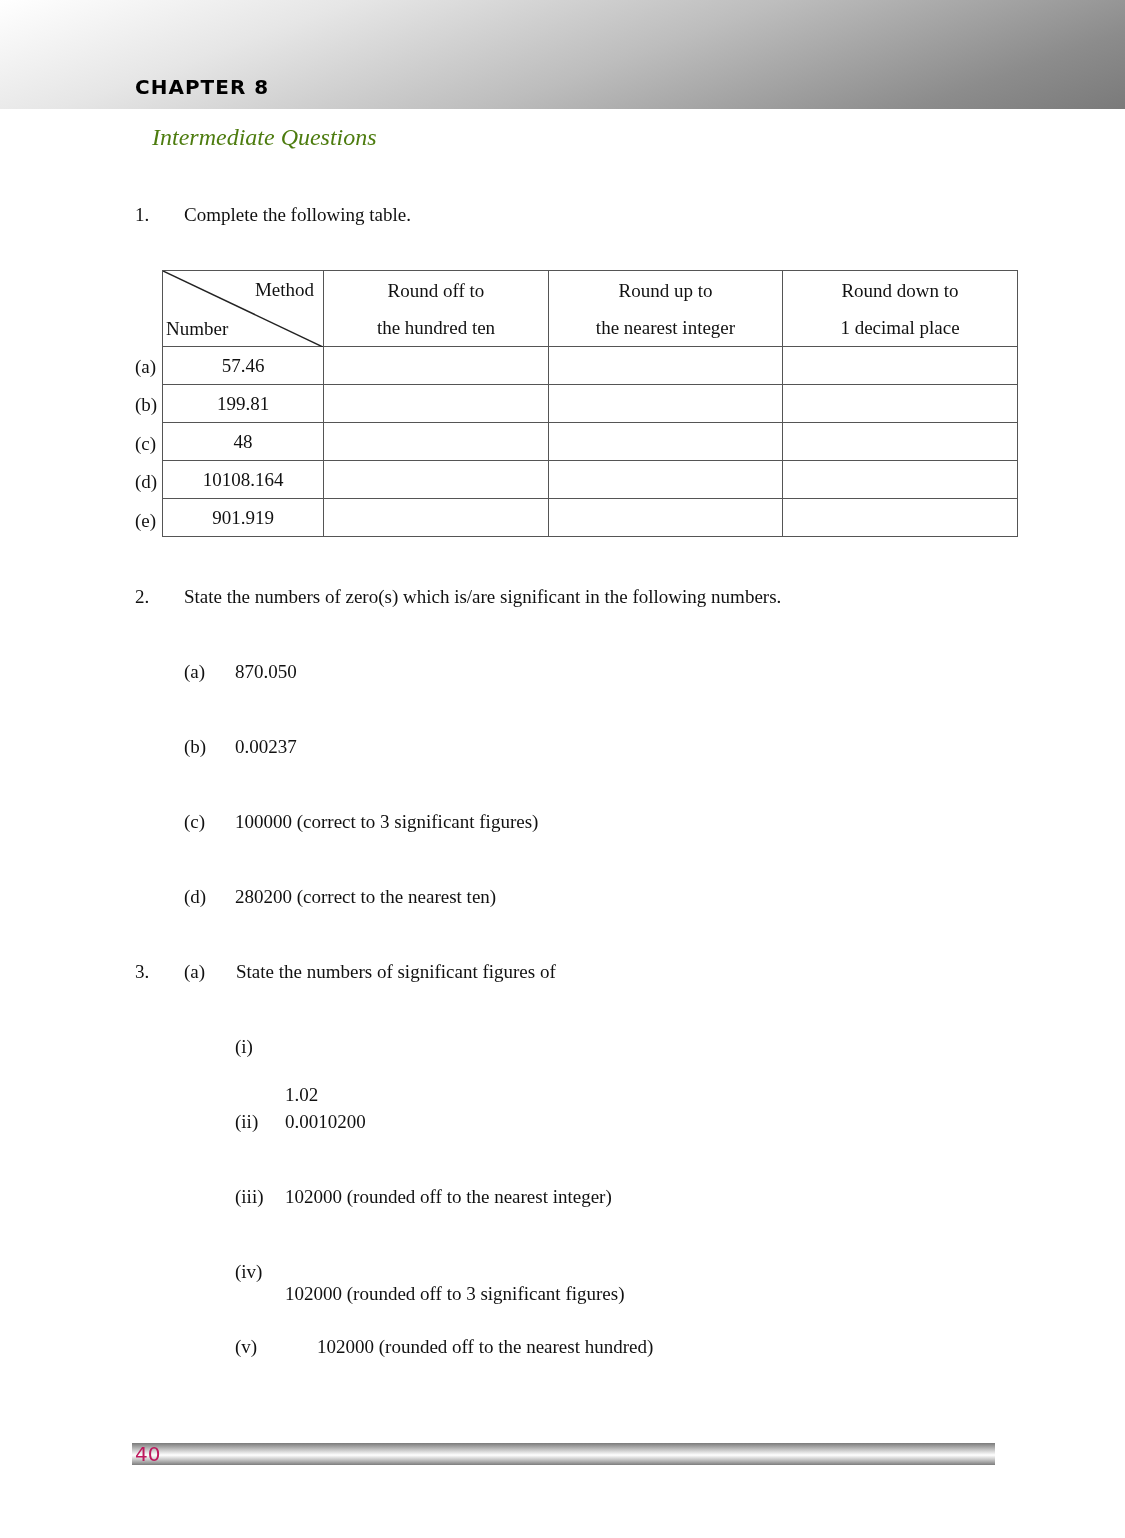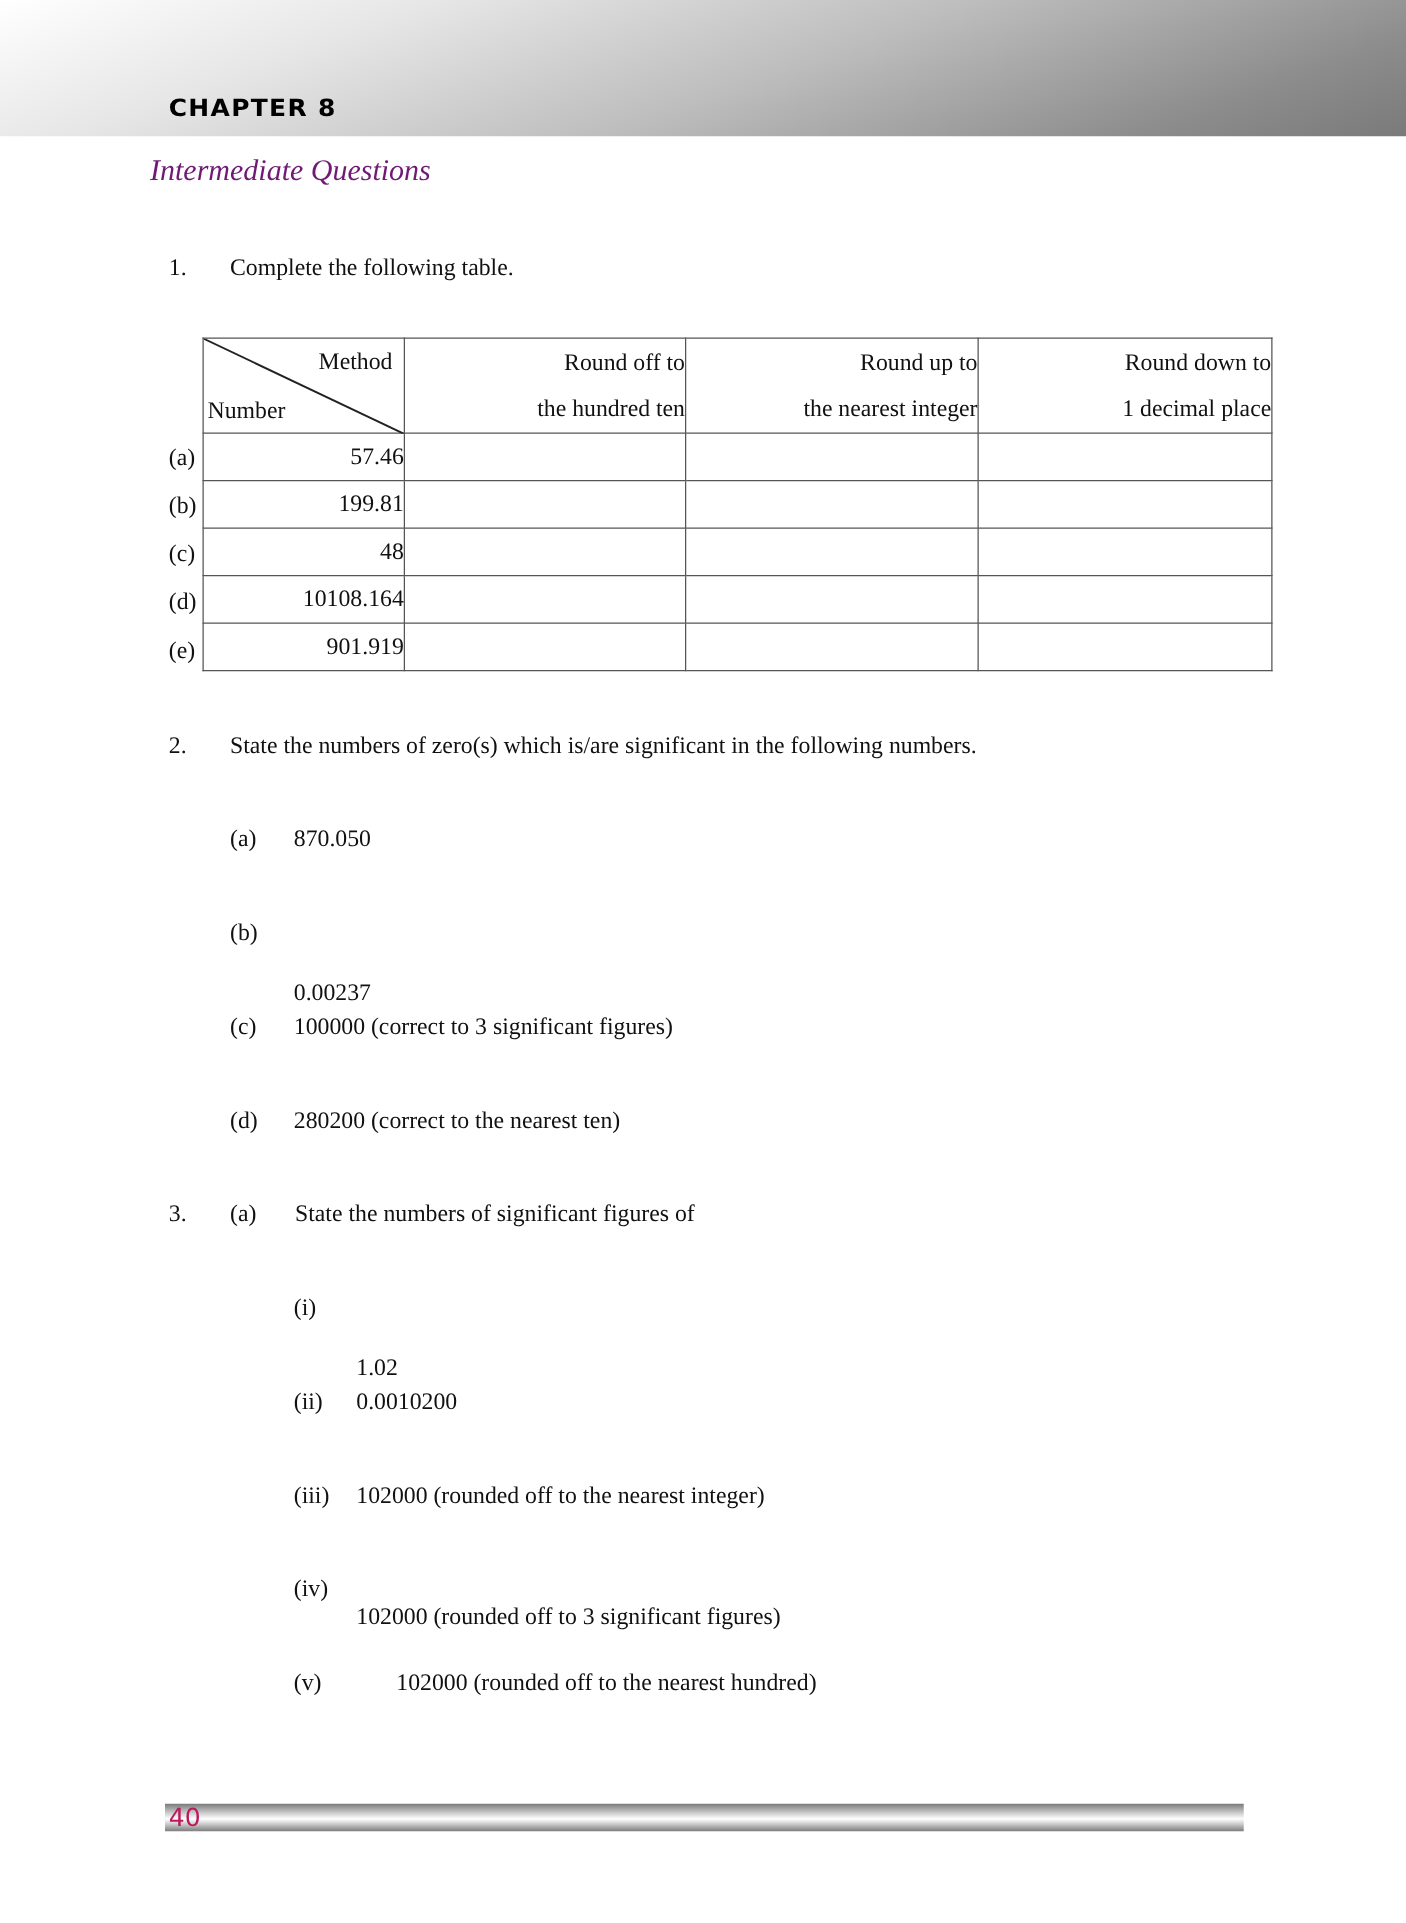--- a/index.html
+++ b/index.html
@@ -12,31 +12,31 @@
       position: absolute; left: 0; top: 0; width: 1125px; height: 109px;
       background: linear-gradient(160deg, #ffffff 0%, #e6e6e6 25%, #bdbdbd 55%, #8c8c8c 85%, #7a7a7a 100%);
     }
     .chapter {
       position: absolute; left: 135px; top: 76px;
       font-family: "DejaVu Sans", sans-serif; font-weight: bold;
       font-size: 19px; letter-spacing: 1px; color: #000;
       transform: scaleX(1.05); transform-origin: left;
     }
     .section-title {
-      position: absolute; left: 120px; top: 124px;
-      font-style: italic; font-size: 24px; color: #701a75;
+      position: absolute; left: 152px; top: 124px;
+      font-style: italic; font-size: 24px; color: #4d7c0f;
     }
     .qnum { position: absolute; font-size: 19px; }
     .qtext { position: absolute; font-size: 19px; }
     table.rt {
       position: absolute; left: 162px; top: 270px;
       border-collapse: collapse; font-size: 19px;
     }
     table.rt td {
-      border: 1.5px solid #555; text-align: right; padding: 0; height: 37px;
+      border: 1.5px solid #555; text-align: center; padding: 0; height: 37px;
     }
     table.rt tr.head td { height: 75px; line-height: 37px; }
     .diag { position: relative; width: 160px; height: 75px; }
     .diag svg { position: absolute; left: 0; top: 0; }
     .diag .m { position: absolute; right: 9px; top: 8px; line-height: 22px; }
     .diag .n { position: absolute; left: 3px; bottom: 6px; line-height: 22px; }
     .rowlabel { position: absolute; left: 135px; font-size: 19px; }
     .footer-bar {
       position: absolute; left: 132px; top: 1443px; width: 863px; height: 22px;
       background: linear-gradient(to bottom, #7a7a7a 0%, #d0d0d0 35%, #ffffff 55%, #c8c8c8 75%, #7d7d7d 100%);
@@ -119,21 +119,21 @@
 <div class="rowlabel" style="top:433px;">(c)</div>
 <div class="rowlabel" style="top:471px;">(d)</div>
 <div class="rowlabel" style="top:510px;">(e)</div>
 
 <div class="qnum" style="left:135px; top:586px;">2.</div>
 <div class="qtext" style="left:184px; top:586px;">State the numbers of zero(s) which is/are significant in the following numbers.</div>
 
 <div class="qtext" style="left:184px; top:661px;">(a)</div>
 <div class="qtext" style="left:235px; top:661px;">870.050</div>
 <div class="qtext" style="left:184px; top:736px;">(b)</div>
-<div class="qtext" style="left:235px; top:736px;margin-top:48px;">0.00237</div>
+<div class="qtext" style="left:235px; top:736px;">0.00237</div>
 <div class="qtext" style="left:184px; top:811px;">(c)</div>
 <div class="qtext" style="left:235px; top:811px;">100000 (correct to 3 significant figures)</div>
 <div class="qtext" style="left:184px; top:886px;">(d)</div>
 <div class="qtext" style="left:235px; top:886px;">280200 (correct to the nearest ten)</div>
 
 <div class="qnum" style="left:135px; top:961px;">3.</div>
 <div class="qtext" style="left:184px; top:961px;">(a)</div>
 <div class="qtext" style="left:236px; top:961px;">State the numbers of significant figures of</div>
 
 <div class="qtext" style="left:235px; top:1036px;">(i)</div>

